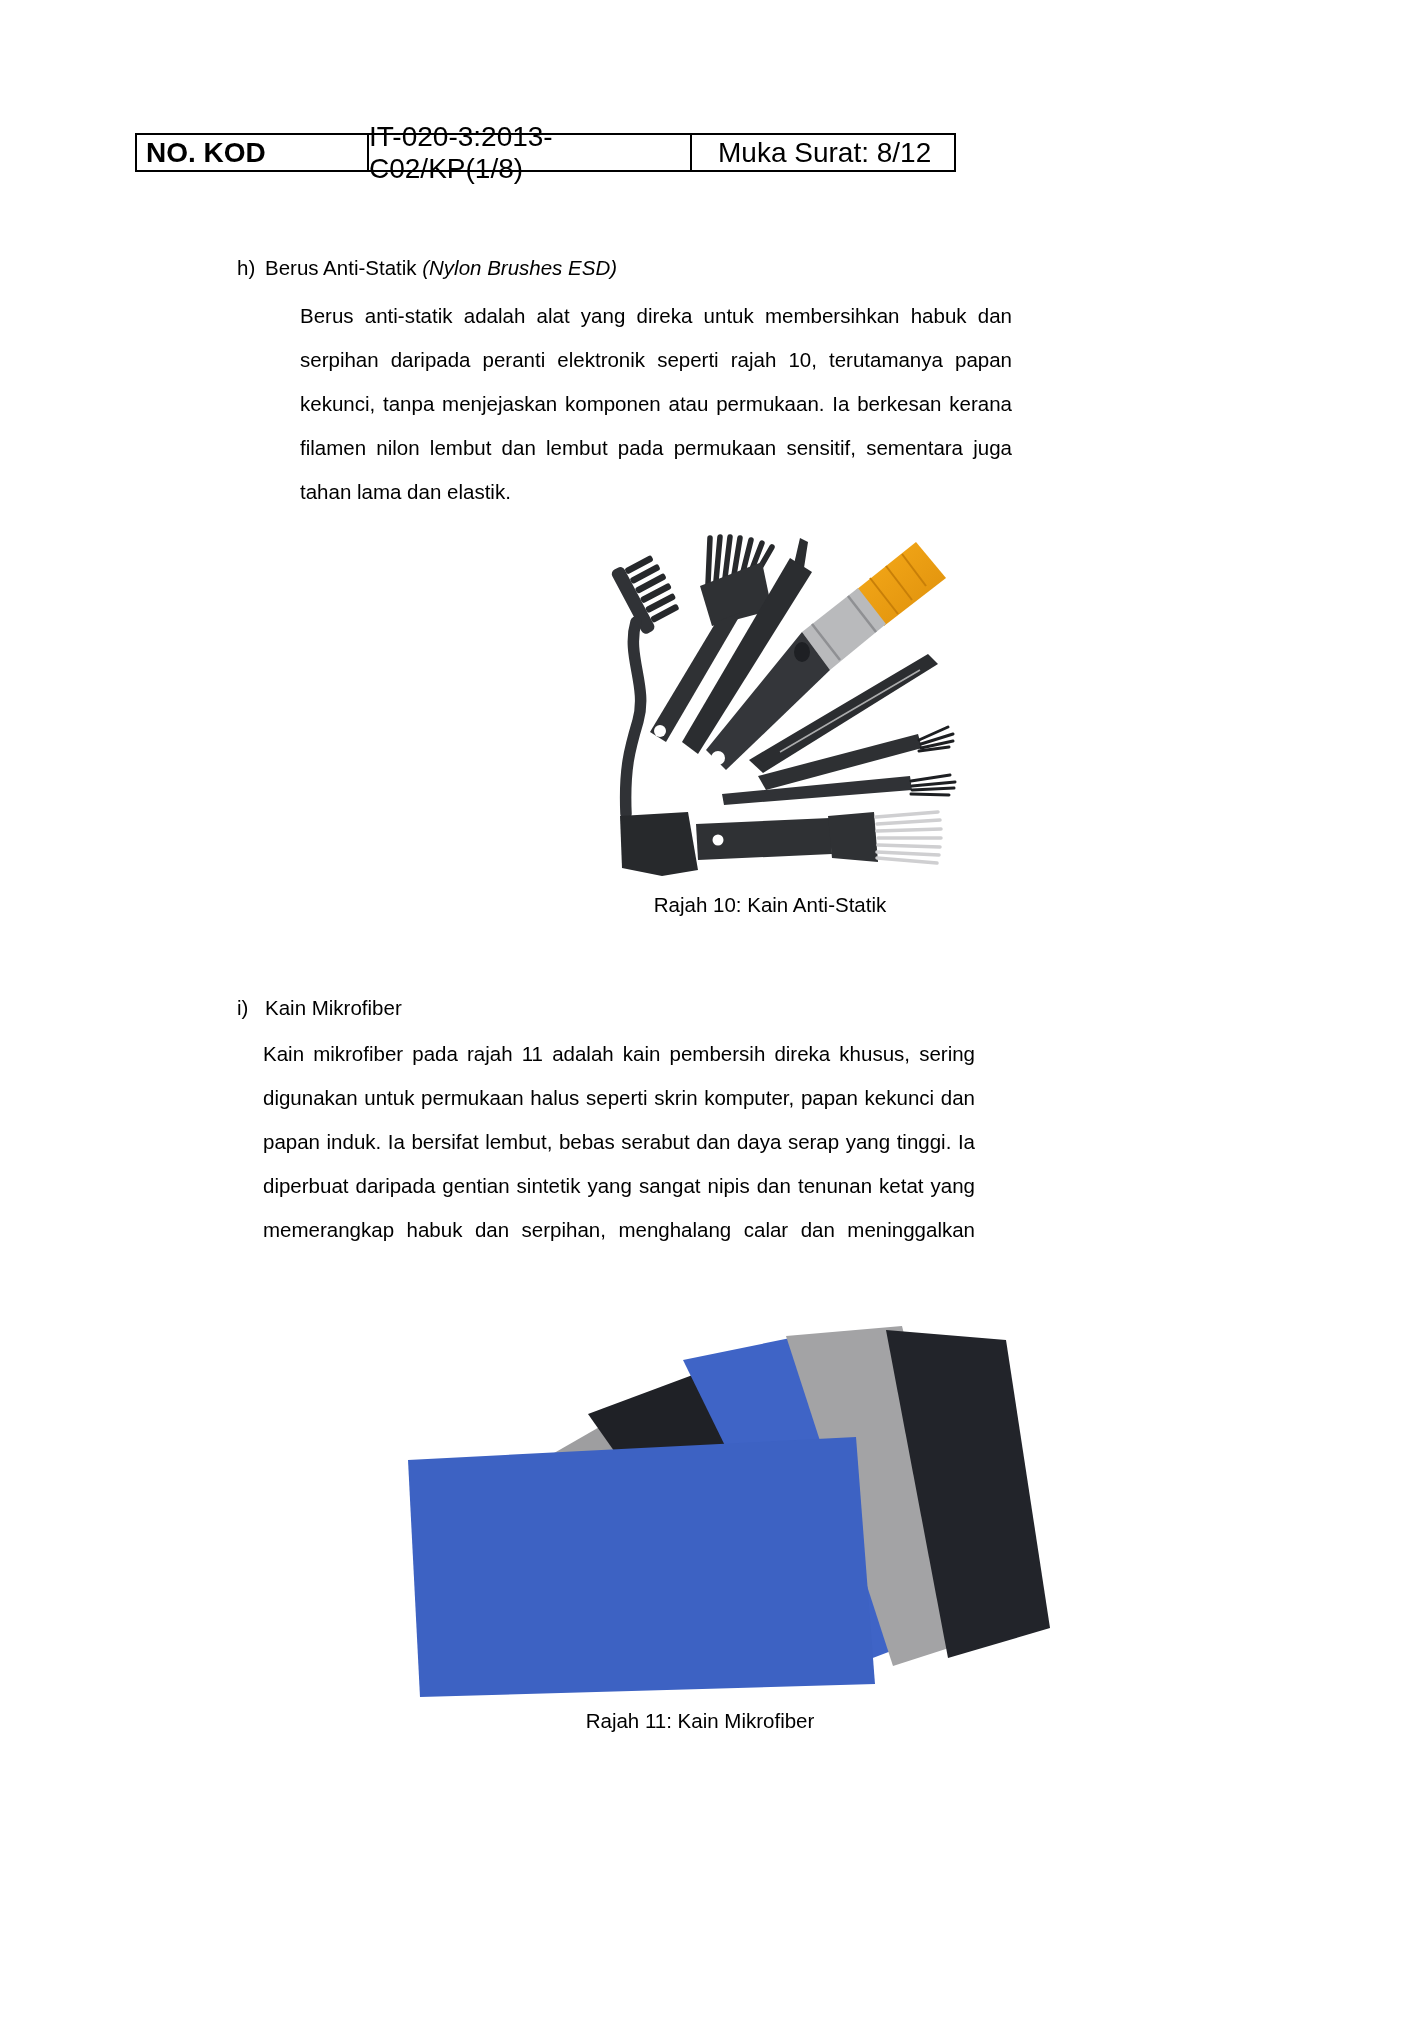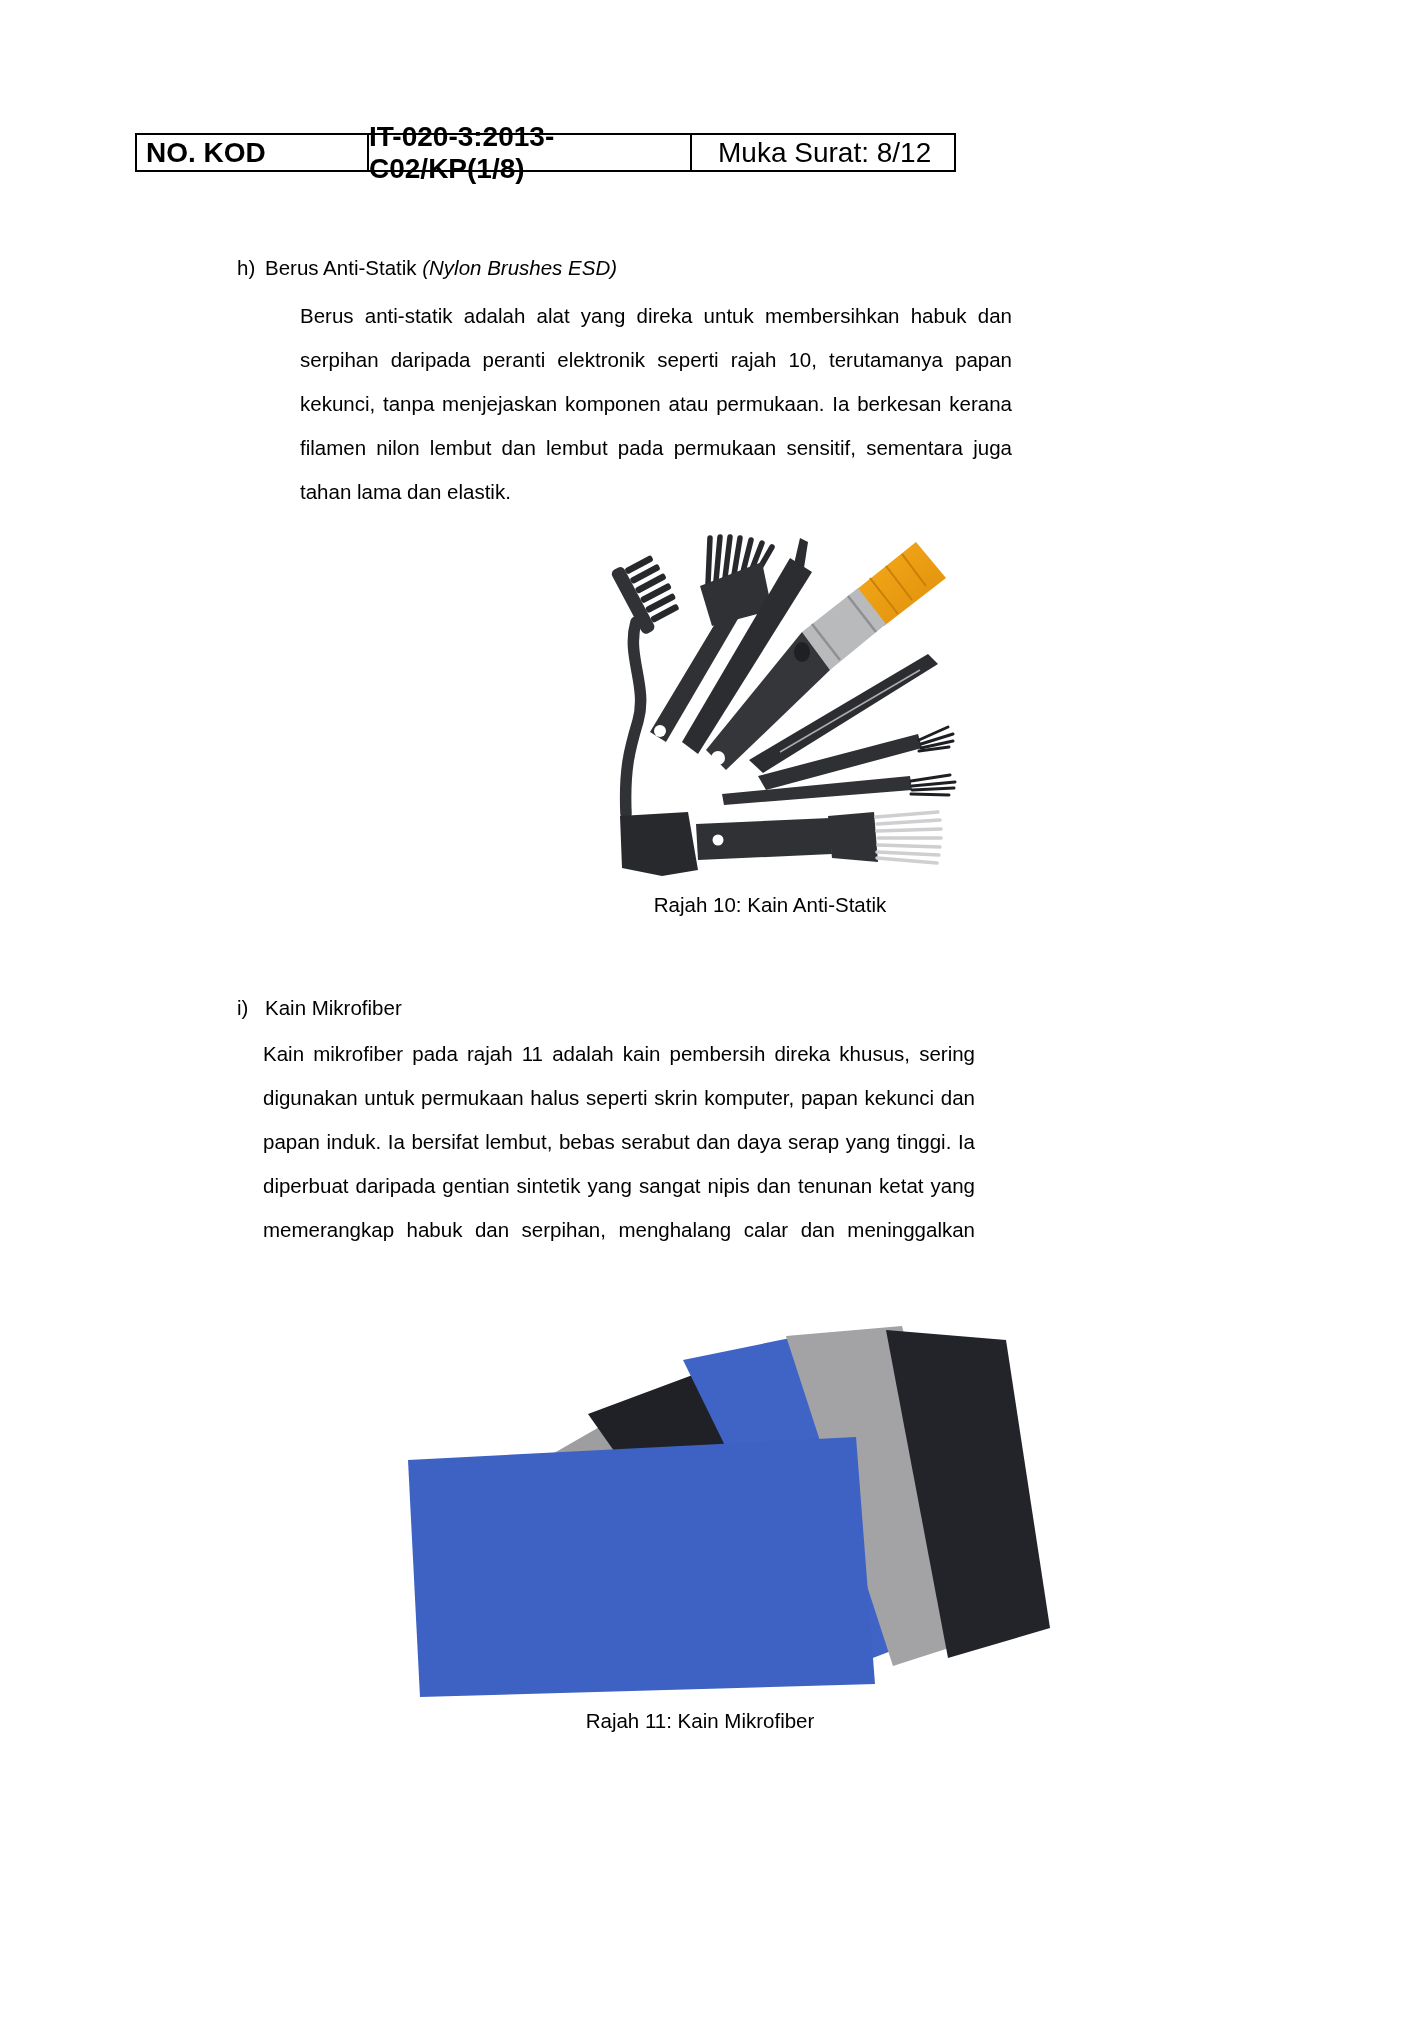--- a/index.html
+++ b/index.html
@@ -8,21 +8,21 @@
     font-family:"Liberation Sans", sans-serif;color:#000;
   }
   
   .kod-table{
     position:absolute;left:135px;top:133px;width:821px;height:39px;
     display:flex;border:2px solid #000;box-sizing:border-box;
     font-size:28px;
   }
   .kod-cell{display:flex;align-items:center;box-sizing:border-box;height:100%;}
   .kod-cell.c1{width:232px;font-weight:bold;padding-left:9px;border-right:2px solid #000;}
-  .kod-cell.c2{width:323px;justify-content:center;border-right:2px solid #000;font-weight:bold;}
+  .kod-cell.c2{width:323px;justify-content:center;border-right:2px solid #000;}
   .kod-cell.c3{flex:1;padding-left:26px;}
   
   .sec-head{position:absolute;left:237px;display:flex;font-size:20.5px;line-height:44px;}
   .sec-head .marker{width:28px;flex:0 0 28px;}
   .sec-head .ital{font-style:italic;}
   
   .para{position:absolute;left:263px;width:712px;font-size:20.5px;}
   .pline{line-height:44px;text-align:justify;text-align-last:justify;white-space:normal;}
   .pline.last{text-align:center;text-align-last:left;}
   

